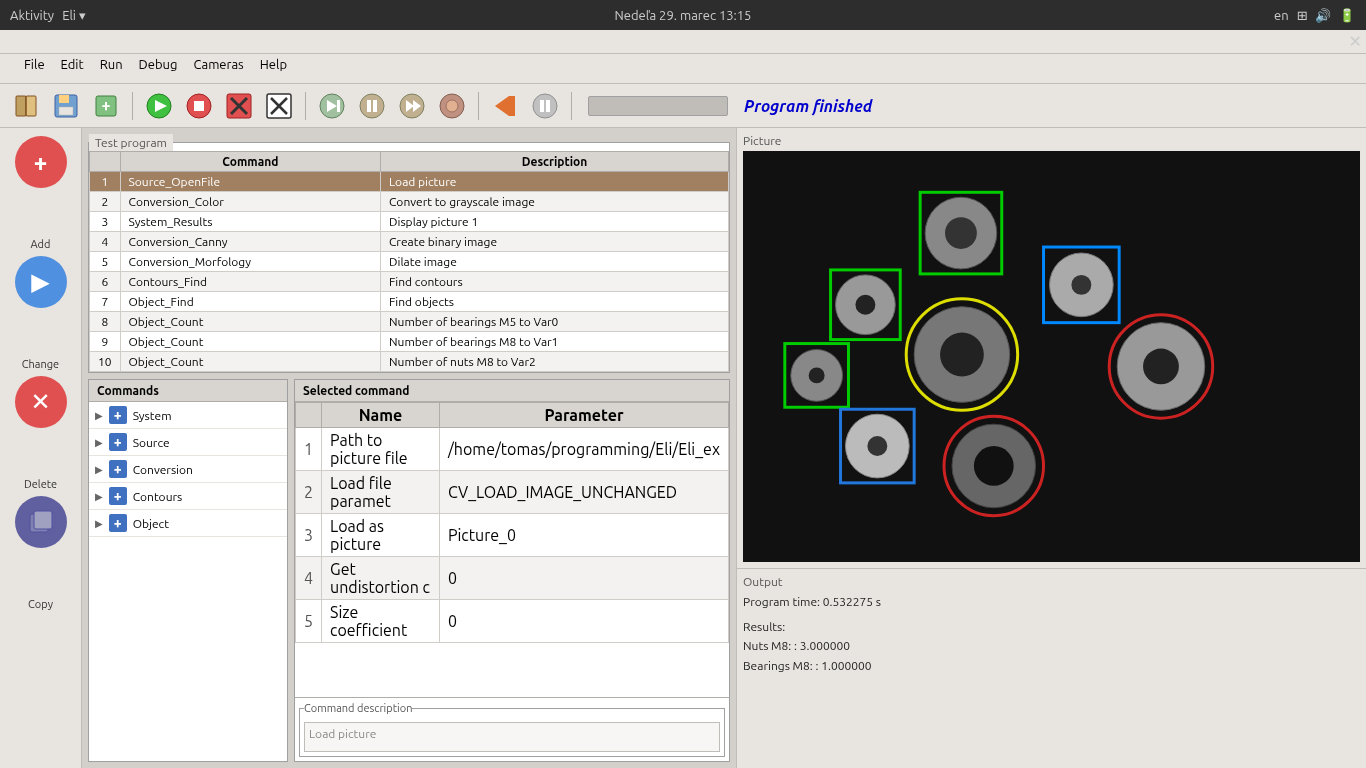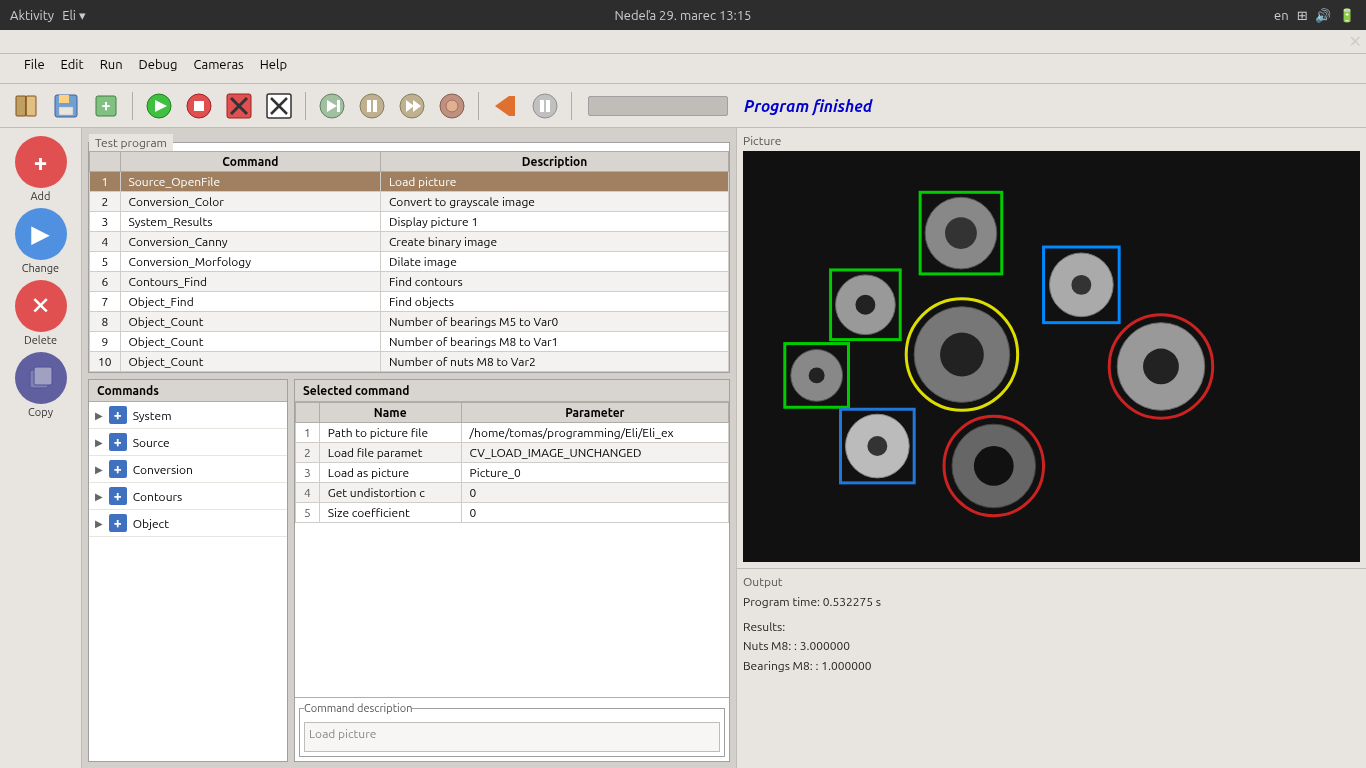--- a/index.html
+++ b/index.html
@@ -103,21 +103,21 @@
       display: flex; flex-direction: column; align-items: center;
       gap: 2px; cursor: pointer;
     }
     .sidebar-icon {
       width: 52px; height: 52px;
       border-radius: 50%;
       display: flex; align-items: center; justify-content: center;
       font-size: 24px;
       font-weight: bold;
     }
-    .sidebar-label { font-size: 11px; color: #333; }
+    .sidebar-label { font-size: 11px; color: #333; margin-top: 48px; }
     .icon-add { background: #e05050; color: white; }
     .icon-change { background: #5090e0; color: white; }
     .icon-delete { background: #e05050; color: white; }
     .icon-copy { background: #6060a0; color: white; }
 
     
     .center-area {
       flex: 1;
       display: flex;
       flex-direction: column;
@@ -205,21 +205,21 @@
     .selected-cmd-panel {
       flex: 1;
       border: 1px solid #a0a0a0;
       background: white;
       display: flex;
       flex-direction: column;
     }
     .sel-cmd-table {
       width: 100%;
       border-collapse: collapse;
-      font-size: 12px;
+      font-size: 16px;
     }
     .sel-cmd-table th {
       background: #d8d4cf;
       border: 1px solid #b0ada8;
       padding: 3px 8px;
       text-align: center;
       font-weight: bold;
     }
     .sel-cmd-table td {
       border: 1px solid #d0cdc8;

